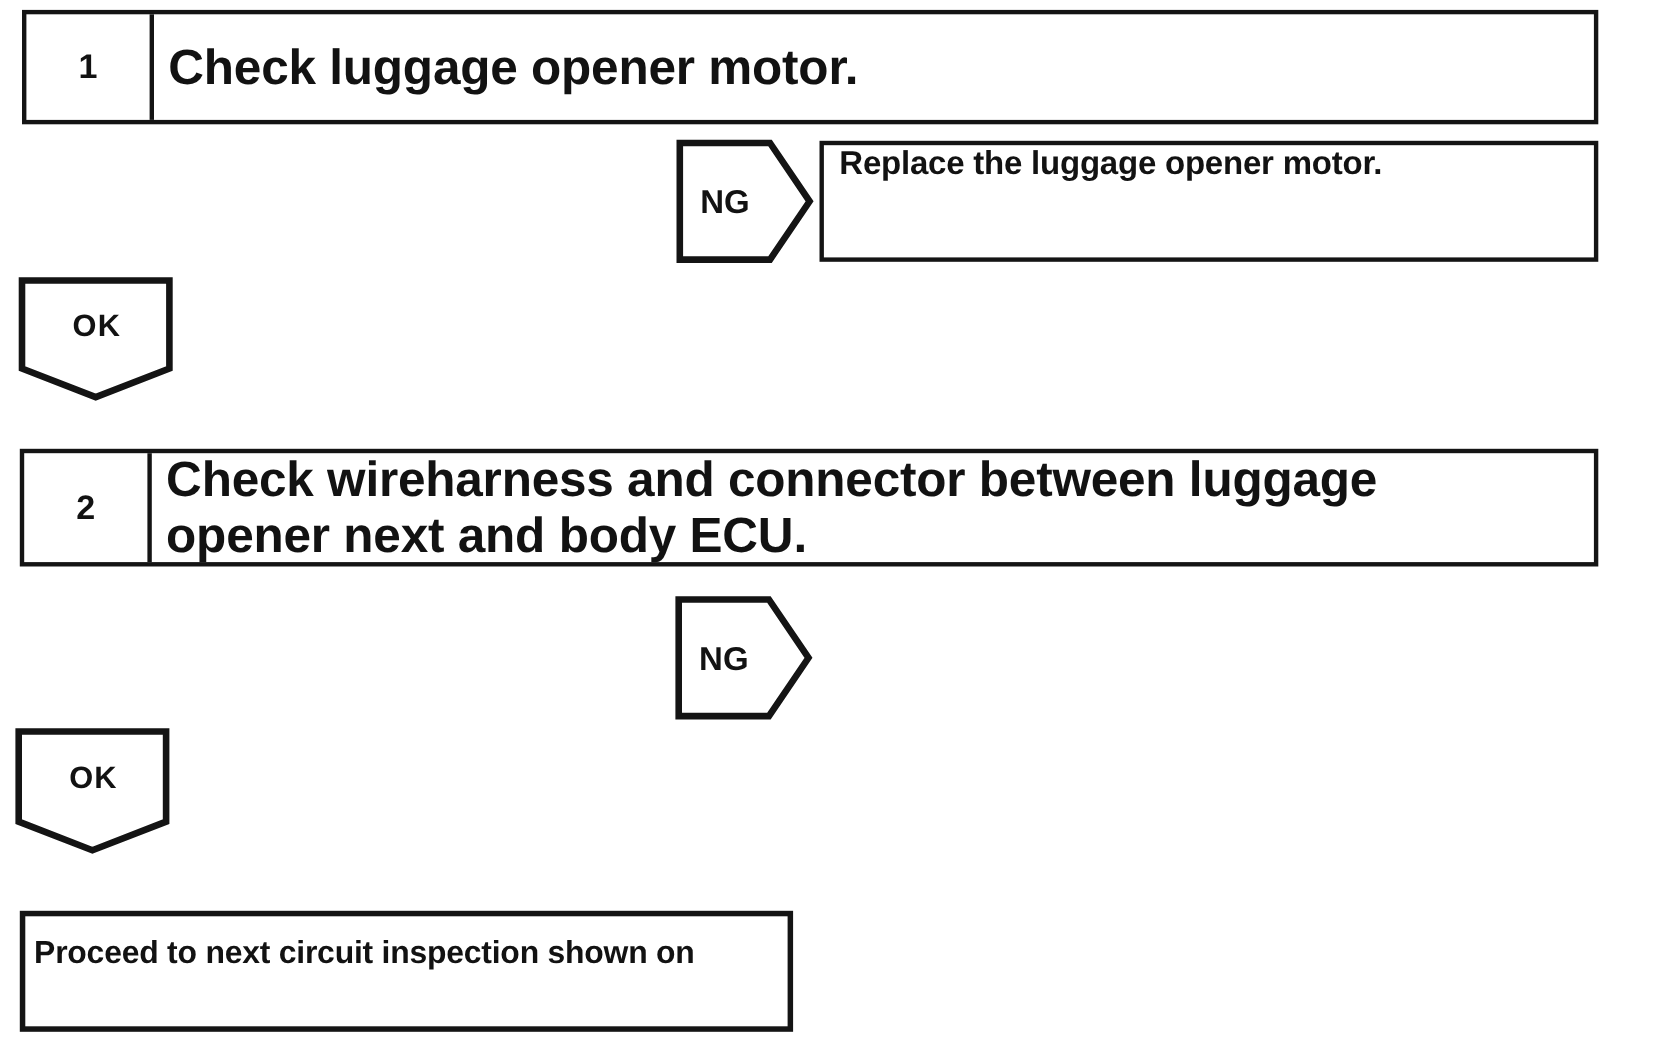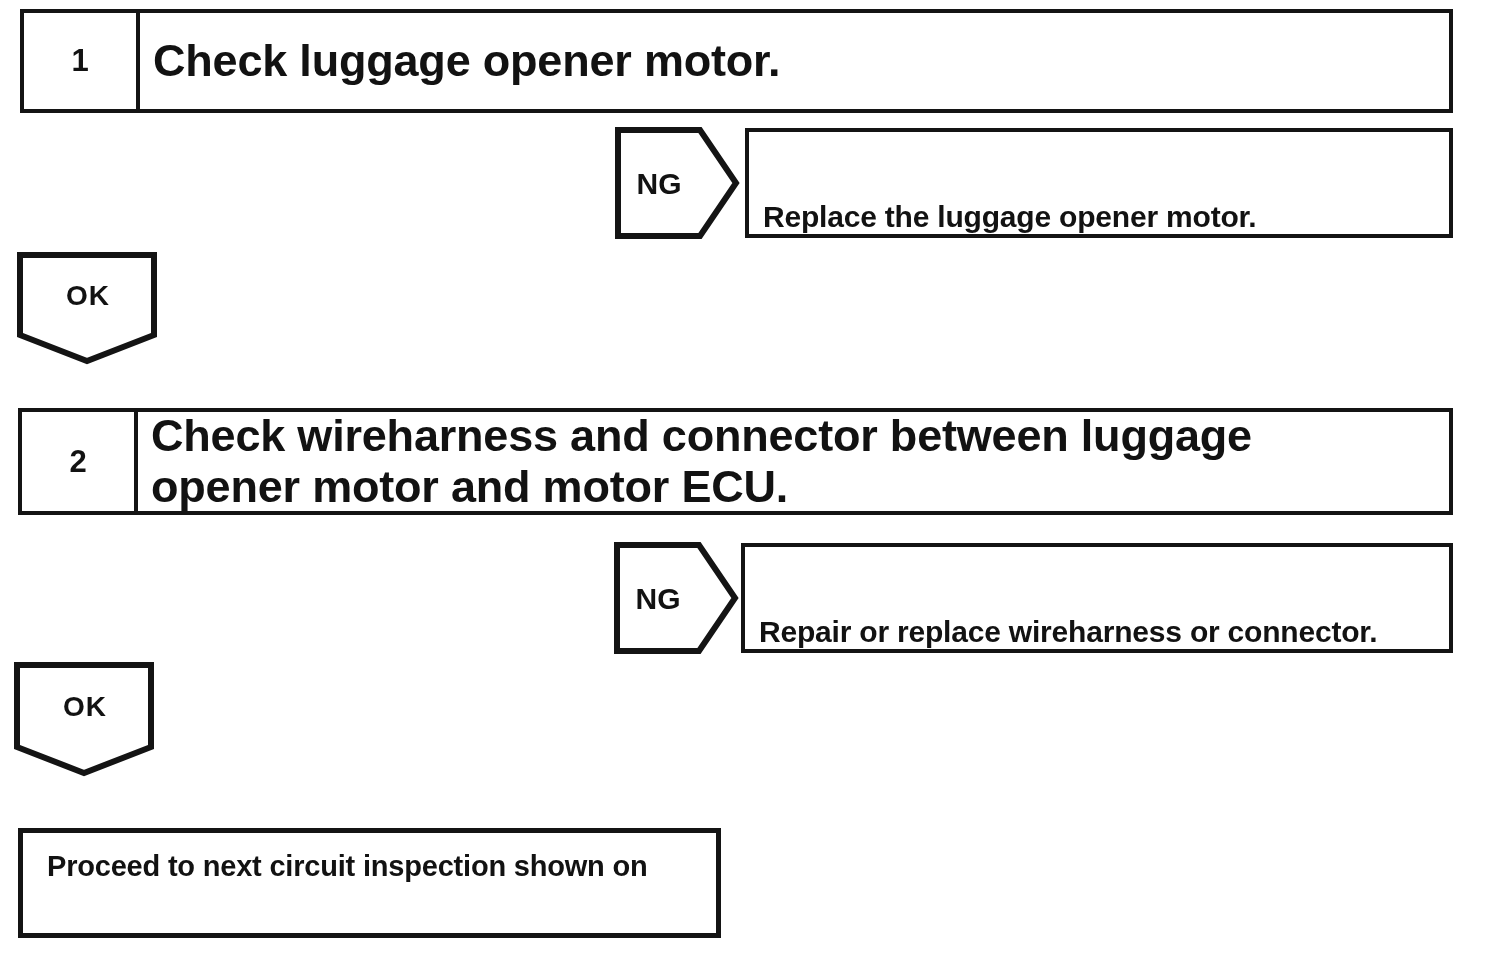--- a/index.html
+++ b/index.html
@@ -50,21 +50,21 @@
   }
   #step1-box { left: 20px; top: 9px;   width: 1433px; height: 104px; }
   #step2-box { left: 18px; top: 408px; width: 1435px; height: 107px; }
 
   
   .action-box {
     position: absolute;
     border: 4px solid #141414;
     background: #ffffff;
     display: flex;
-    align-items: flex-end;
+    align-items: flex-start;
     padding-left: 14px;
     padding-right: 10px;
     box-sizing: border-box;
     font-size: 30px;
     letter-spacing: -0.2px;
   }
   #ng1-action { left: 745px; top: 128px; width: 708px; height: 110px; }
   #ng2-action { left: 741px; top: 543px; width: 712px; height: 110px; }
 
   
@@ -89,21 +89,21 @@
   .ok-text { font-size: 28px; letter-spacing: 1px; }
 
   
   #final-box {
     position: absolute;
     left: 18px; top: 828px;
     width: 703px; height: 110px;
     border: 5px solid #141414;
     background: #ffffff;
     box-sizing: border-box;
-    padding: 10px 10px 0 24px;
+    padding: 10px 10px 0 8px;
     font-size: 29px;
     line-height: 46px;
     letter-spacing: -0.2px;
   }
 </style>
 </head>
 <body>
 
 <div class="canvas">
 
@@ -124,32 +124,29 @@
   </div>
 
   <svg class="shape" id="ok1-arrow" width="142" height="114" viewBox="0 0 142 114">
     <polygon points="4,4 138,4 138,84 71,110 4,84"></polygon>
     <text class="ok-text" x="72" y="54">OK</text>
   </svg>
 
   <div class="step-box" id="step2-box">
     <div class="step-num">2</div>
     <div class="step-text">
-      <span class="wrap-limit">Check wireharness and connector between luggage opener motor and motor ECU.</span>
+      <span class="wrap-limit">Check wireharness and connector between luggage opener next and body ECU.</span>
     </div>
   </div>
 
   <svg class="shape" id="ng2-arrow" width="126" height="114" viewBox="0 0 126 114">
     <polygon points="4,4 86,4 122,57 86,110 4,110"></polygon>
     <text class="ng-text" x="45" y="68">NG</text>
   </svg>
 
-  <div class="action-box" id="ng2-action">
-    <span>Repair or replace wireharness or connector.</span>
-  </div>
 
   <svg class="shape" id="ok2-arrow" width="142" height="116" viewBox="0 0 142 116">
     <polygon points="4,4 138,4 138,86 71,112 4,86"></polygon>
     <text class="ok-text" x="72" y="55">OK</text>
   </svg>
 
   <div id="final-box">
     <div>Proceed to next circuit inspection shown on</div>
   </div>
 

